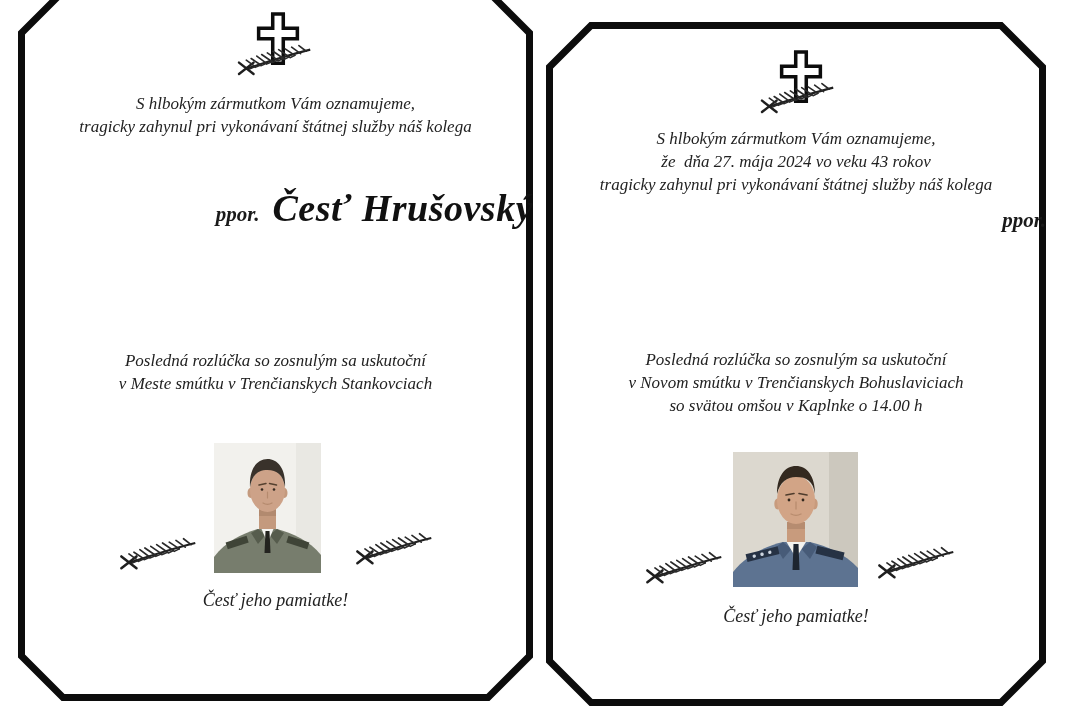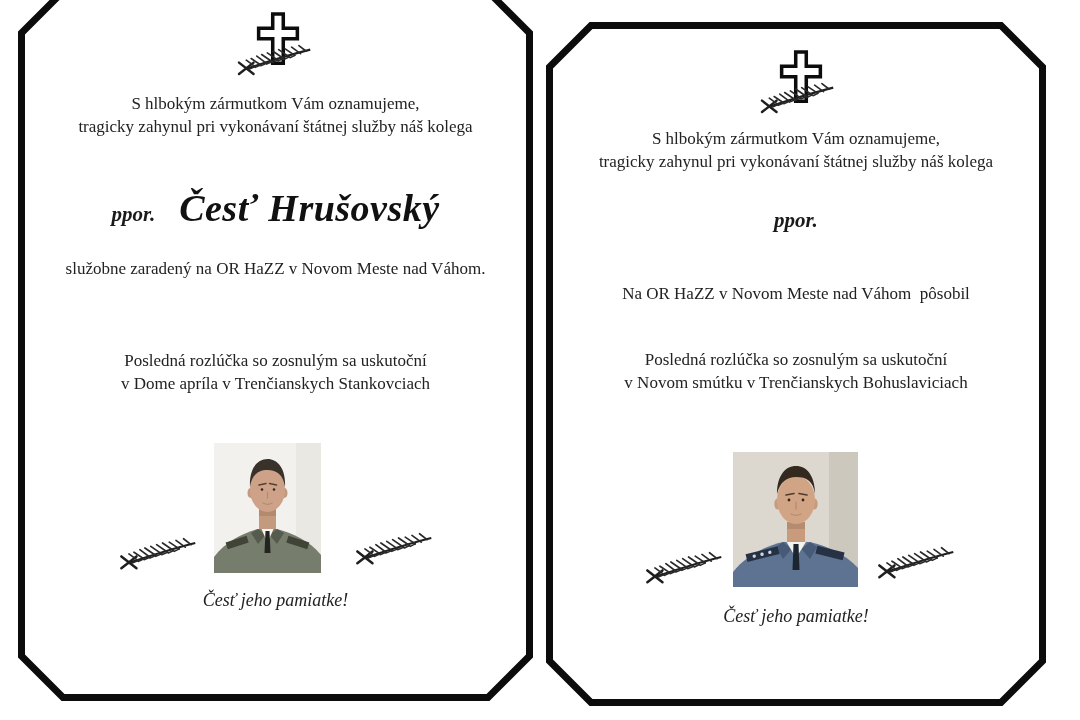--- a/index.html
+++ b/index.html
@@ -7,27 +7,27 @@
     width:1080px;height:720px;position:relative;overflow:hidden;
     background:#ffffff;
     font-family:"Liberation Serif", serif;
   }
   .card{position:absolute;}
   .card-left{left:18px;top:-12px;width:515px;height:713px;}
   .card-right{left:546px;top:22px;width:500px;height:684px;}
   .border-svg{position:absolute;left:0;top:0;}
   .block{position:absolute;left:0;right:0;text-align:center;}
   .line{
-    font-size:17px;line-height:23px;color:#222;
+    font-style:italic;font-size:17px;line-height:23px;color:#222;
     font-family:"Liberation Serif", serif;
     text-align:center;
   }
   .name-row{
     position:absolute;left:0;right:0;display:flex;
-    justify-content:center;align-items:baseline;gap:24px;
+    justify-content:flex-end;align-items:baseline;gap:13px;
   }
   .rank{font-style:italic;font-weight:bold;font-size:21px;color:#1a1a1a;}
   .name{font-style:italic;font-weight:bold;font-size:38px;color:#111;letter-spacing:.5px;}
   .tribute{
     position:absolute;left:0;right:0;text-align:center;
     font-style:italic;font-size:18px;color:#222;
   }
   .icon-abs{position:absolute;}
   .photo{position:absolute;}
 </style>
@@ -63,26 +63,25 @@
     <div class="line">S hlbokým zármutkom Vám oznamujeme,</div>
     <div class="line">tragicky zahynul pri vykonávaní štátnej služby náš kolega</div>
   </div>
 
   <div class="name-row" style="top:198px">
     <span class="rank">ppor.</span>
     <span class="name">Česť Hrušovský</span>
   </div>
 
   <div class="block" style="top:269px">
-    <div class="line">služobne zaradený na OR HaZZ v Novom Meste nad Váhom.</div>
   </div>
 
   <div class="block" style="top:361px">
     <div class="line">Posledná rozlúčka so zosnulým sa uskutoční</div>
-    <div class="line">v Dome apríla v Trenčianskych Stankovciach</div>
+    <div class="line">v Meste smútku v Trenčianskych Stankovciach</div>
   </div>
 
   <svg class="photo" style="left:196px;top:455px" width="107" height="130" viewBox="0 0 107 130">
     <rect width="107" height="130" fill="#f2f1ed"></rect>
     <rect x="82" width="25" height="130" fill="#e9e8e3"></rect>
     <rect x="45" y="66" width="17" height="24" fill="#c49a7e"></rect>
     <rect x="45" y="66" width="17" height="7" fill="#b28a6f"></rect>
     <ellipse cx="36.5" cy="50" rx="3" ry="5" fill="#c49a7e"></ellipse>
     <ellipse cx="70.5" cy="50" rx="3" ry="5" fill="#c49a7e"></ellipse>
     <ellipse cx="53.5" cy="47" rx="17.5" ry="22" fill="#cda288"></ellipse>
@@ -114,34 +113,35 @@
   <svg class="border-svg" width="500" height="684" viewBox="0 0 500 684">
     <polygon points="3.5,45 45,3.5 455,3.5 496.5,45 496.5,639 455,680.5 45,680.5 3.5,639" fill="none" stroke="#0c0c0c" stroke-width="7"></polygon>
   </svg>
 
   <svg class="icon-abs" style="left:211px;top:24px" width="88" height="72" viewBox="0 0 100 80">
     <use href="#cross-feather"></use>
   </svg>
 
   <div class="block" style="top:105px">
     <div class="line">S hlbokým zármutkom Vám oznamujeme,</div>
+    <div class="line">že &nbsp;dňa 27. mája 2024 vo veku 43 rokov</div>
     <div class="line">tragicky zahynul pri vykonávaní štátnej služby náš kolega</div>
   </div>
 
   <div class="name-row" style="top:186px">
     <span class="rank">ppor.</span>
   </div>
 
   <div class="block" style="top:260px">
-    <div class="line">Na OR HaZZ v Novom Meste nad Váhom &nbsp;pôsobil</div>
   </div>
 
   <div class="block" style="top:326px">
     <div class="line">Posledná rozlúčka so zosnulým sa uskutoční</div>
     <div class="line">v Novom smútku v Trenčianskych Bohuslaviciach</div>
+    <div class="line">so svätou omšou v Kaplnke o 14.00 h</div>
   </div>
 
   <svg class="photo" style="left:187px;top:430px" width="125" height="135" viewBox="0 0 125 135">
     <rect width="125" height="135" fill="#dcd8cf"></rect>
     <rect x="96" width="29" height="135" fill="#ccc8be"></rect>
     <rect x="54" y="70" width="18" height="24" fill="#c89b7d"></rect>
     <rect x="54" y="70" width="18" height="7" fill="#b68c70"></rect>
     <ellipse cx="44.5" cy="52" rx="3.2" ry="5.5" fill="#c89b7d"></ellipse>
     <ellipse cx="81.5" cy="52" rx="3.2" ry="5.5" fill="#c89b7d"></ellipse>
     <ellipse cx="63" cy="48" rx="19" ry="24" fill="#d2a486"></ellipse>

